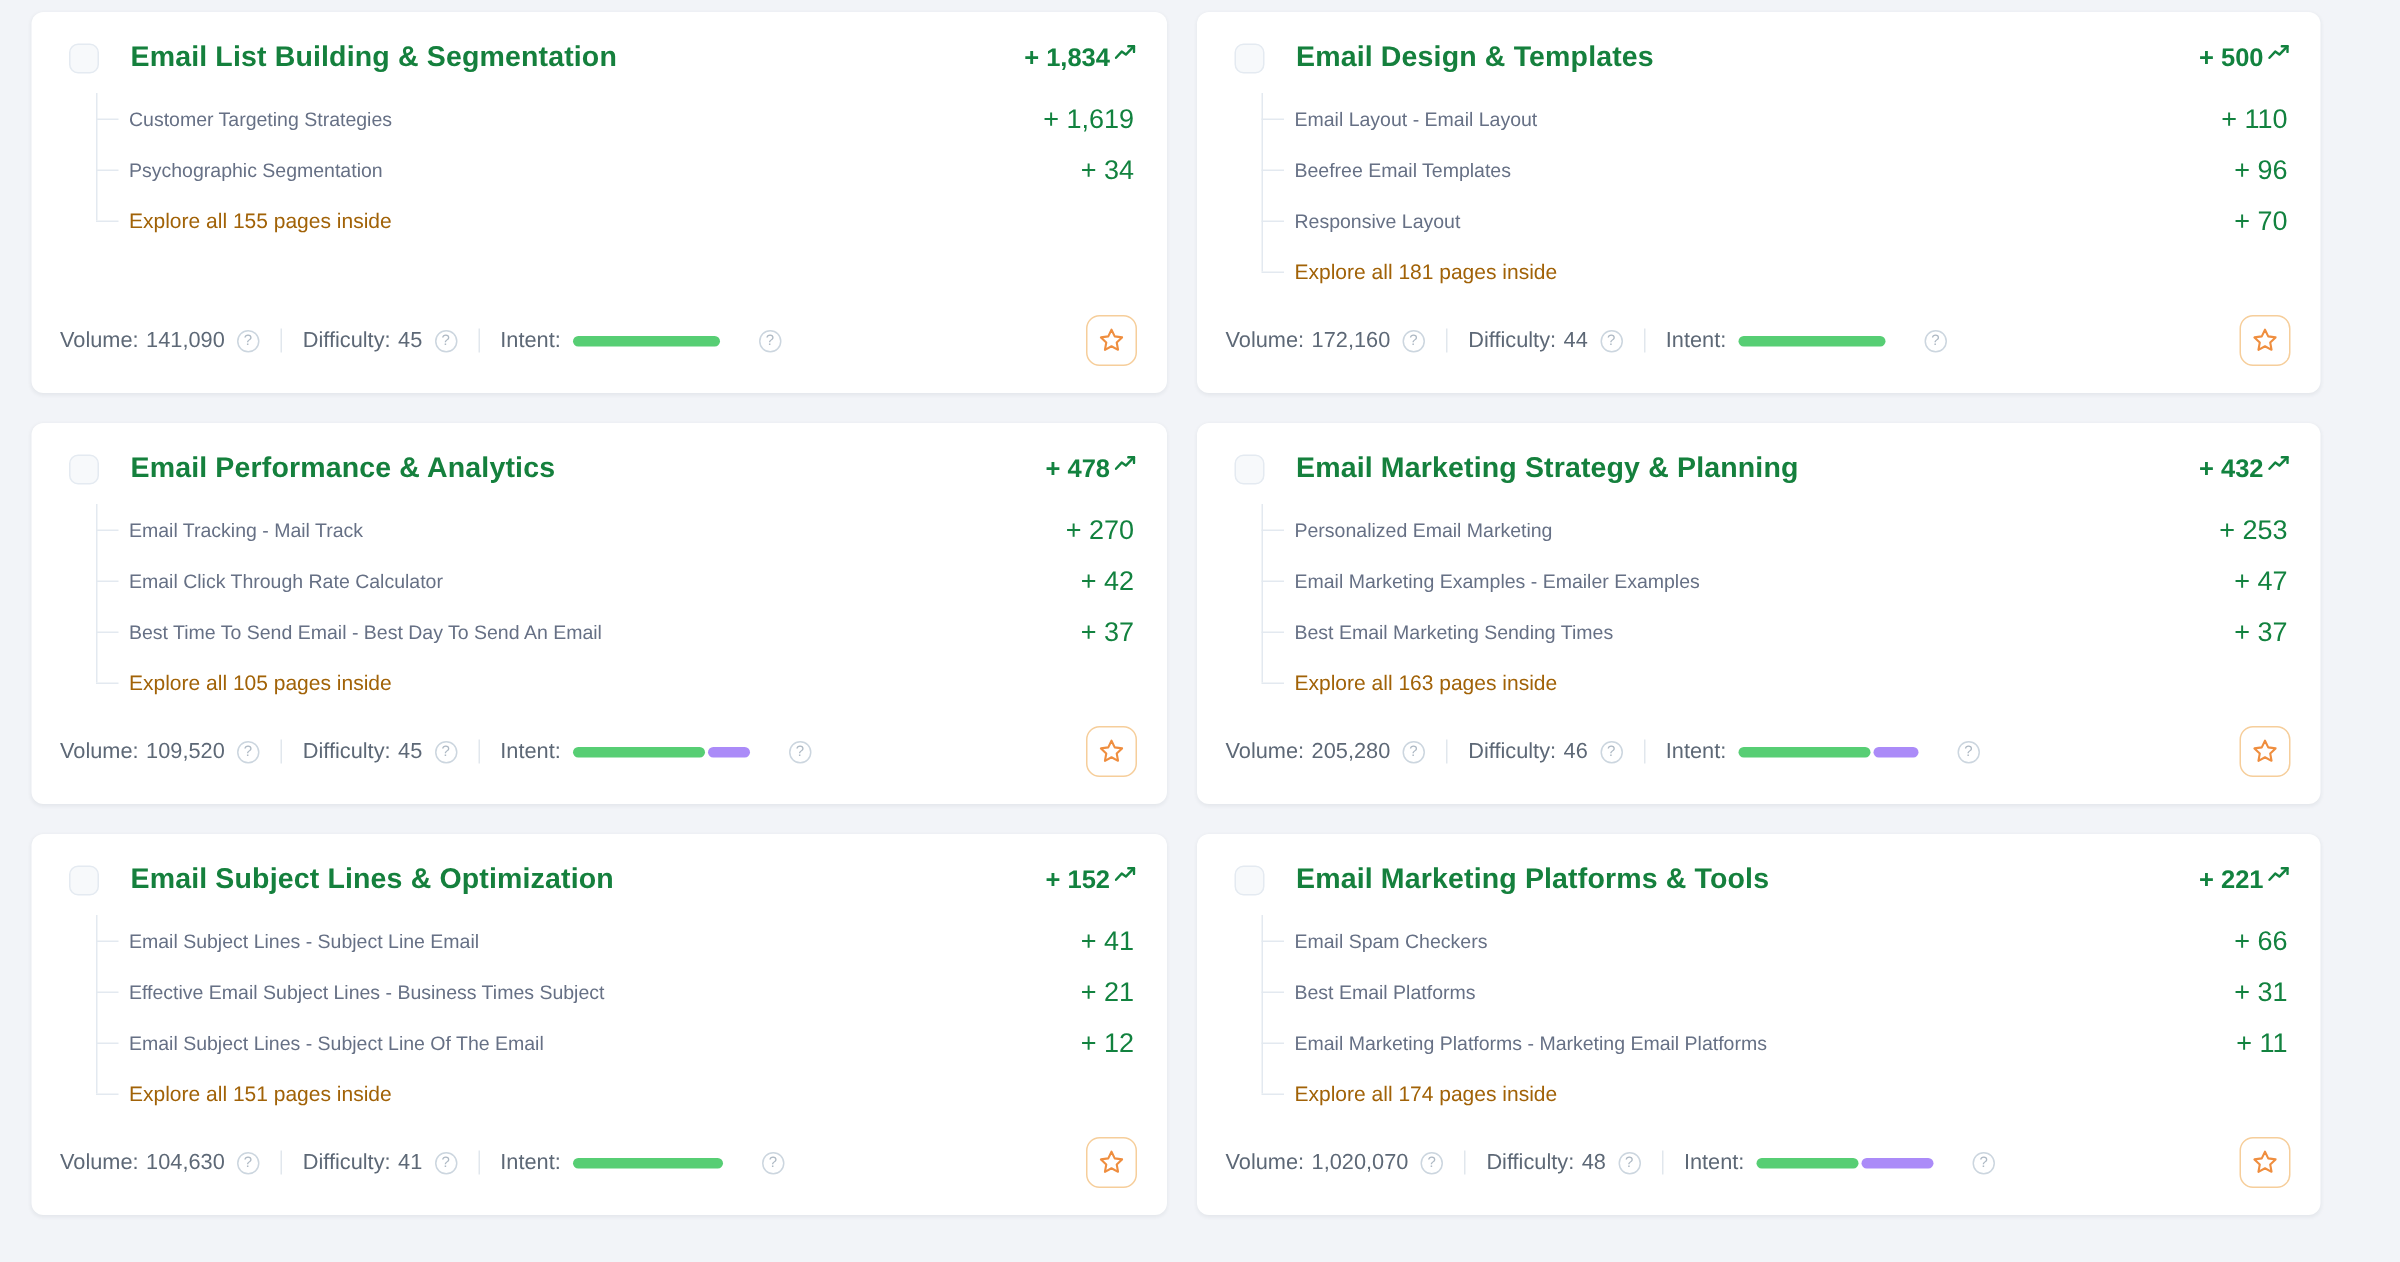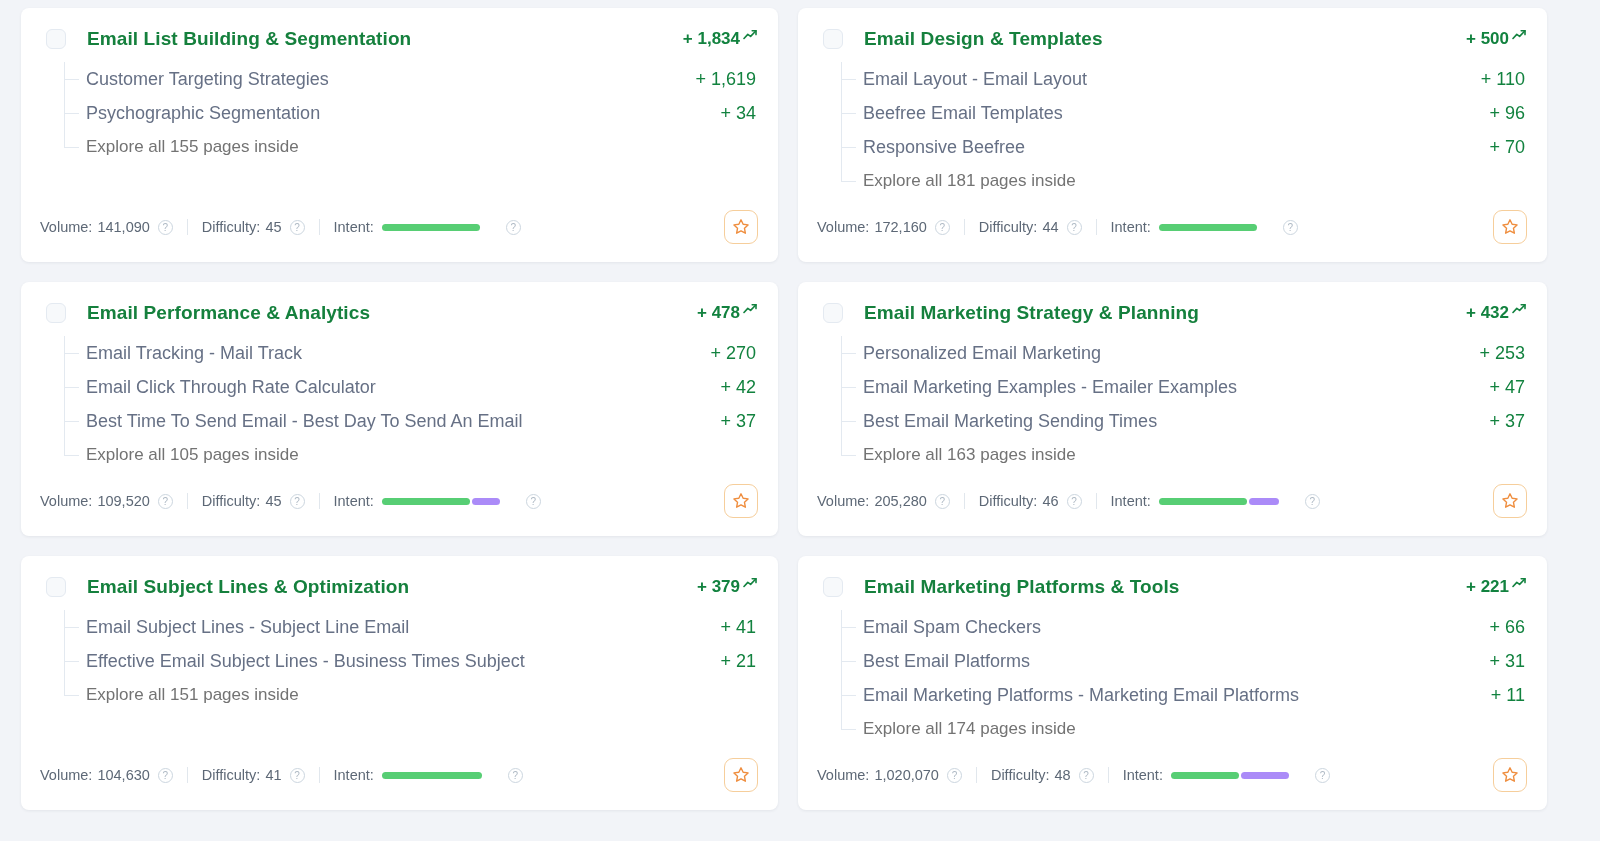--- a/index.html
+++ b/index.html
@@ -75,32 +75,32 @@
   .tree-row::before {
     content:"";
     position:absolute;
     left:-22px;
     top:50%;
     width:15px;
     height:1px;
     background:#e3e9f0;
   }
   .item-label {
-    font-size:18px;
+    font-size:13px;
     color:#667085;
   }
   .item-value {
     font-size:18px;
     color:#12823f;
     padding-right:2px;
     white-space:nowrap;
   }
   .explore-link {
-    font-size:17px;
-    color:#737373;
+    font-size:14px;
+    color:#a16207;
     text-decoration:none;
     cursor:pointer;
   }
   .footer {
     margin-top:auto;
     display:flex;
     align-items:center;
   }
   .metrics {
     display:flex;
@@ -231,21 +231,21 @@
       <span class="tree-vline"></span>
     <div class="tree-row">
           <span class="item-label">Email Layout - Email Layout</span>
           <span class="item-value">+ 110</span>
         </div>
         <div class="tree-row">
           <span class="item-label">Beefree Email Templates</span>
           <span class="item-value">+ 96</span>
         </div>
         <div class="tree-row">
-          <span class="item-label">Responsive Beefree</span>
+          <span class="item-label">Responsive Layout</span>
           <span class="item-value">+ 70</span>
         </div>
         <div class="tree-row">
           <a class="explore-link">Explore all 181 pages inside</a>
         </div>
       </div>
     <div class="footer">
       <div class="metrics">
         <span class="metric vol">
           <span class="m-label">Volume:</span>
@@ -395,36 +395,40 @@
         </svg>
       </button>
     </div>
   </div>
 
   <div class="card">
     <div class="card-header">
       <span class="checkbox"></span>
       <h2 class="title">Email Subject Lines &amp; Optimization</h2>
       <span class="trend">
-        <span class="trend-num">+ 379</span>
+        <span class="trend-num">+ 152</span>
         <svg class="trend-icon" width="15" height="12" viewBox="0 0 15 12" fill="none" stroke="currentColor" stroke-width="1.6" stroke-linecap="round" stroke-linejoin="round">
           <path d="M1 9.5 L4.8 5.4 L7.6 7.4 L13 1.8"></path>
           <path d="M9.2 1.8 H13 V5.6"></path>
         </svg>
       </span>
     </div>
     <div class="tree">
       <span class="tree-vline"></span>
     <div class="tree-row">
           <span class="item-label">Email Subject Lines - Subject Line Email</span>
           <span class="item-value">+ 41</span>
         </div>
         <div class="tree-row">
           <span class="item-label">Effective Email Subject Lines - Business Times Subject</span>
           <span class="item-value">+ 21</span>
+        </div>
+        <div class="tree-row">
+          <span class="item-label">Email Subject Lines - Subject Line Of The Email</span>
+          <span class="item-value">+ 12</span>
         </div>
         <div class="tree-row">
           <a class="explore-link">Explore all 151 pages inside</a>
         </div>
       </div>
     <div class="footer">
       <div class="metrics">
         <span class="metric vol">
           <span class="m-label">Volume:</span>
           <span class="m-value">104,630</span>

